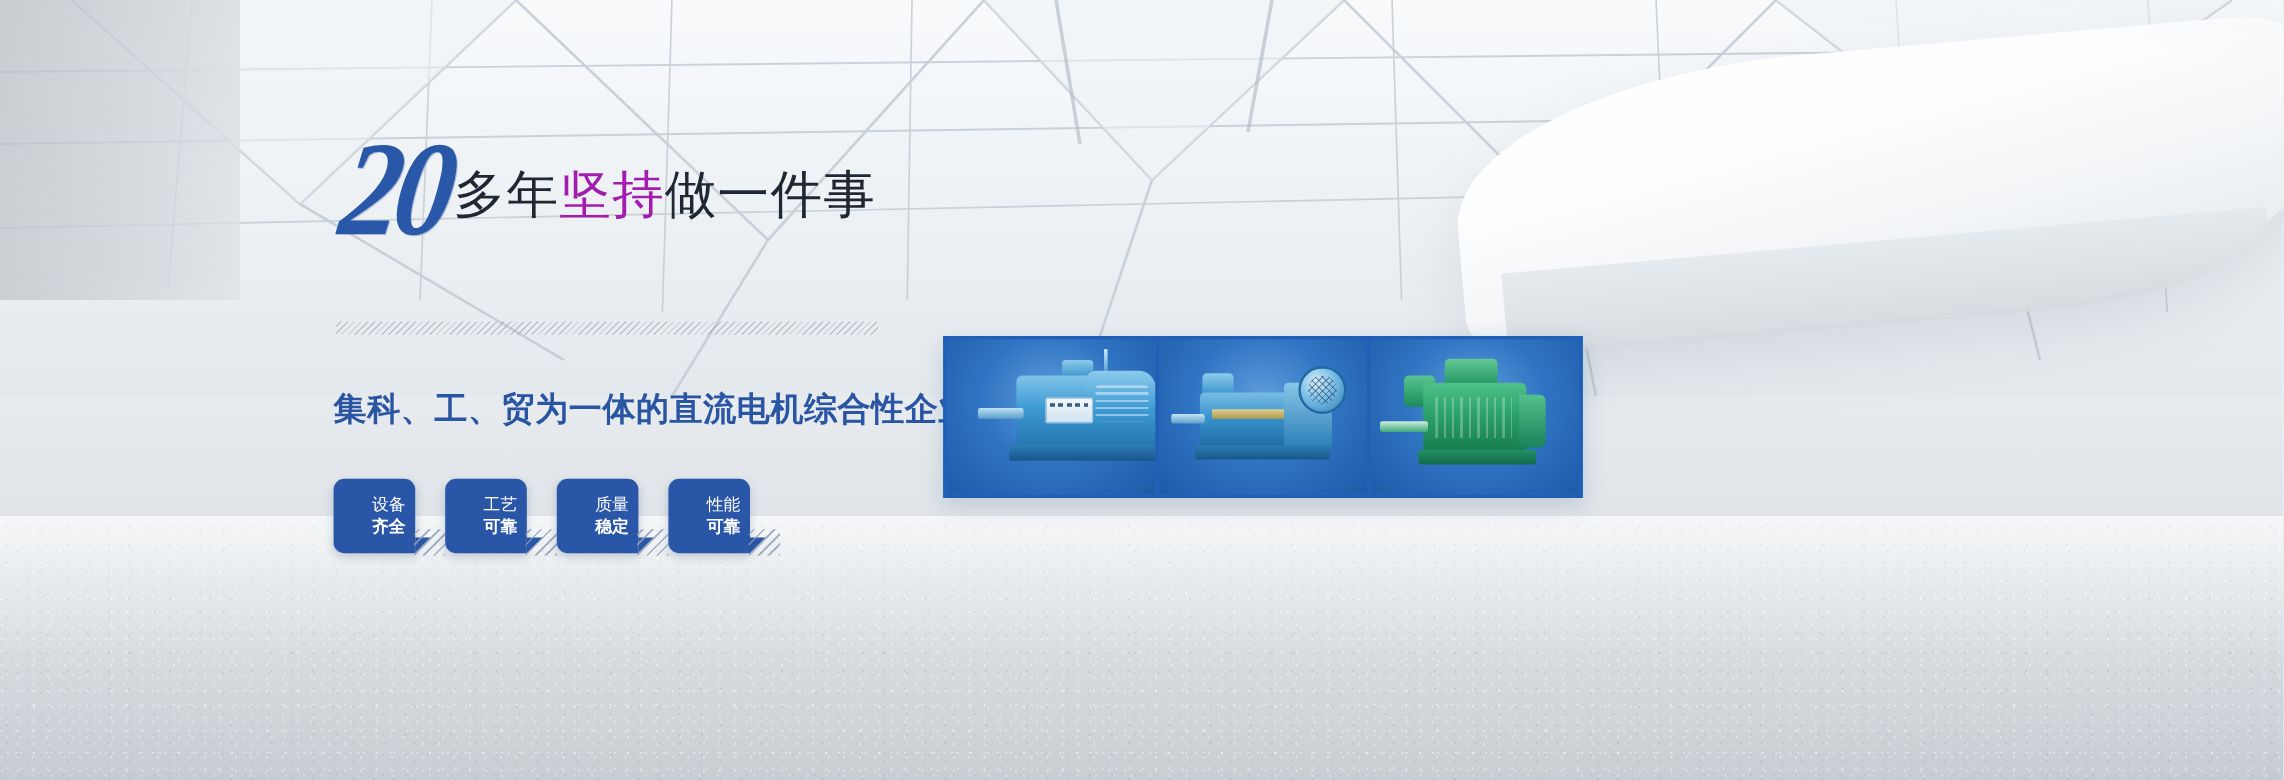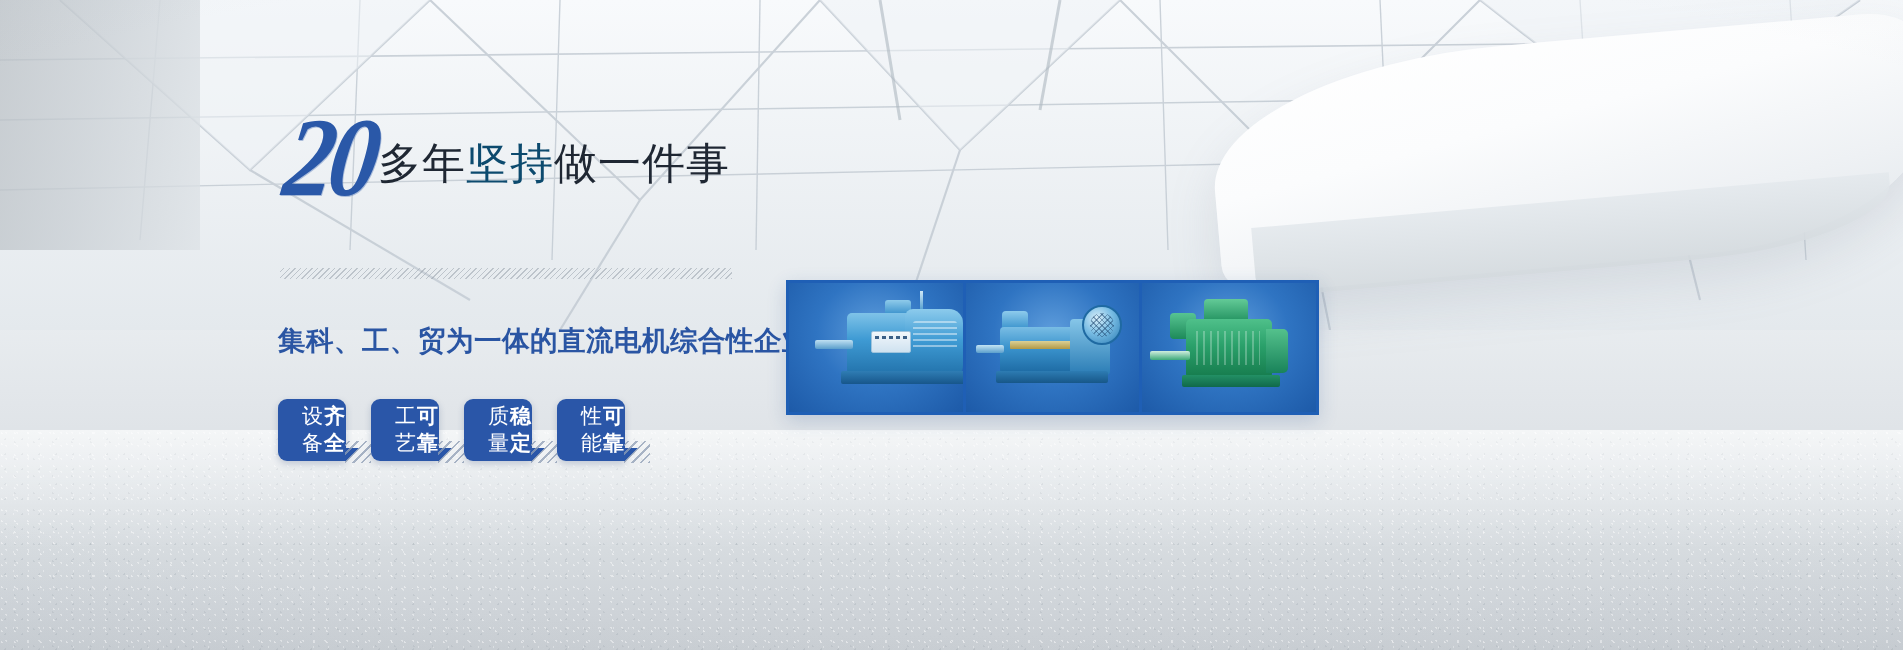--- a/index.html
+++ b/index.html
@@ -59,36 +59,36 @@
   .headline { position:relative; height:92px; }
   .big20 { position:absolute; left:0; top:-4px; font-size:100px; line-height:1;
     font-weight:700; font-style:italic; color:#2a58a8;
     font-family:"Liberation Serif", serif; letter-spacing:-6px;
     transform:skewX(-8deg) scaleY(1.12); transform-origin:left bottom;
     text-shadow:1px 1px 0 rgba(42,88,168,.35); }
   .eng-tag { position:absolute; left:112px; top:42px; font-size:12.5px;
     letter-spacing:4.6px; color:#b5bcc4; white-space:nowrap; font-weight:400; }
   .cn-line { position:absolute; left:100px; top:24px; font-size:43px; line-height:1;
     font-weight:500; color:#1f2733; letter-spacing:1px; white-space:nowrap; }
-  .cn-line .em { color:#0c4a6e; }
+  .cn-line .em { color:#a21caf; }
 
   .hatch { position:absolute; left:2px; top:150px; width:452px; height:11px;
     background-image:repeating-linear-gradient(-45deg,#9aa3ad 0 1px, transparent 1px 4px);
     opacity:.55; }
 
   .subtitle { position:absolute; left:0; top:205px; font-size:27.5px; font-weight:700;
     color:#2a55a3; letter-spacing:.5px; white-space:nowrap; }
 
   
   .badges { position:absolute; left:0; top:281px; display:flex; gap:25px; }
   .badge-wrap { position:relative; }
   .badge { position:relative; width:68px; height:62px; background:#2a56a8;
     border-radius:9px 9px 0 9px;
-    display:flex; flex-direction:row; align-items:center; justify-content:center;
-    color:#fff; font-size:21px; line-height:1.28; font-weight:500;
+    display:flex; flex-direction:column; align-items:center; justify-content:center;
+    color:#fff; font-size:14px; line-height:1.28; font-weight:500;
     box-shadow:0 3px 7px rgba(30,60,110,.22);padding-left:24px; }
   .badge .b2 { display:block;font-weight:bold; }
   .badge-tail { position:absolute; right:-13px; bottom:0; width:0; height:0;
     border-left:13px solid #2a56a8; border-bottom:13px solid transparent; }
   .badge-slash { position:absolute; right:-25px; bottom:-2px; width:26px; height:22px;
     background-image:repeating-linear-gradient(-45deg,#8f9eb5 0 1.5px, transparent 1.5px 6px);
     opacity:.75; }
 
   
   .gallery { position:absolute; left:786px; top:280px; width:533px; height:135px;

